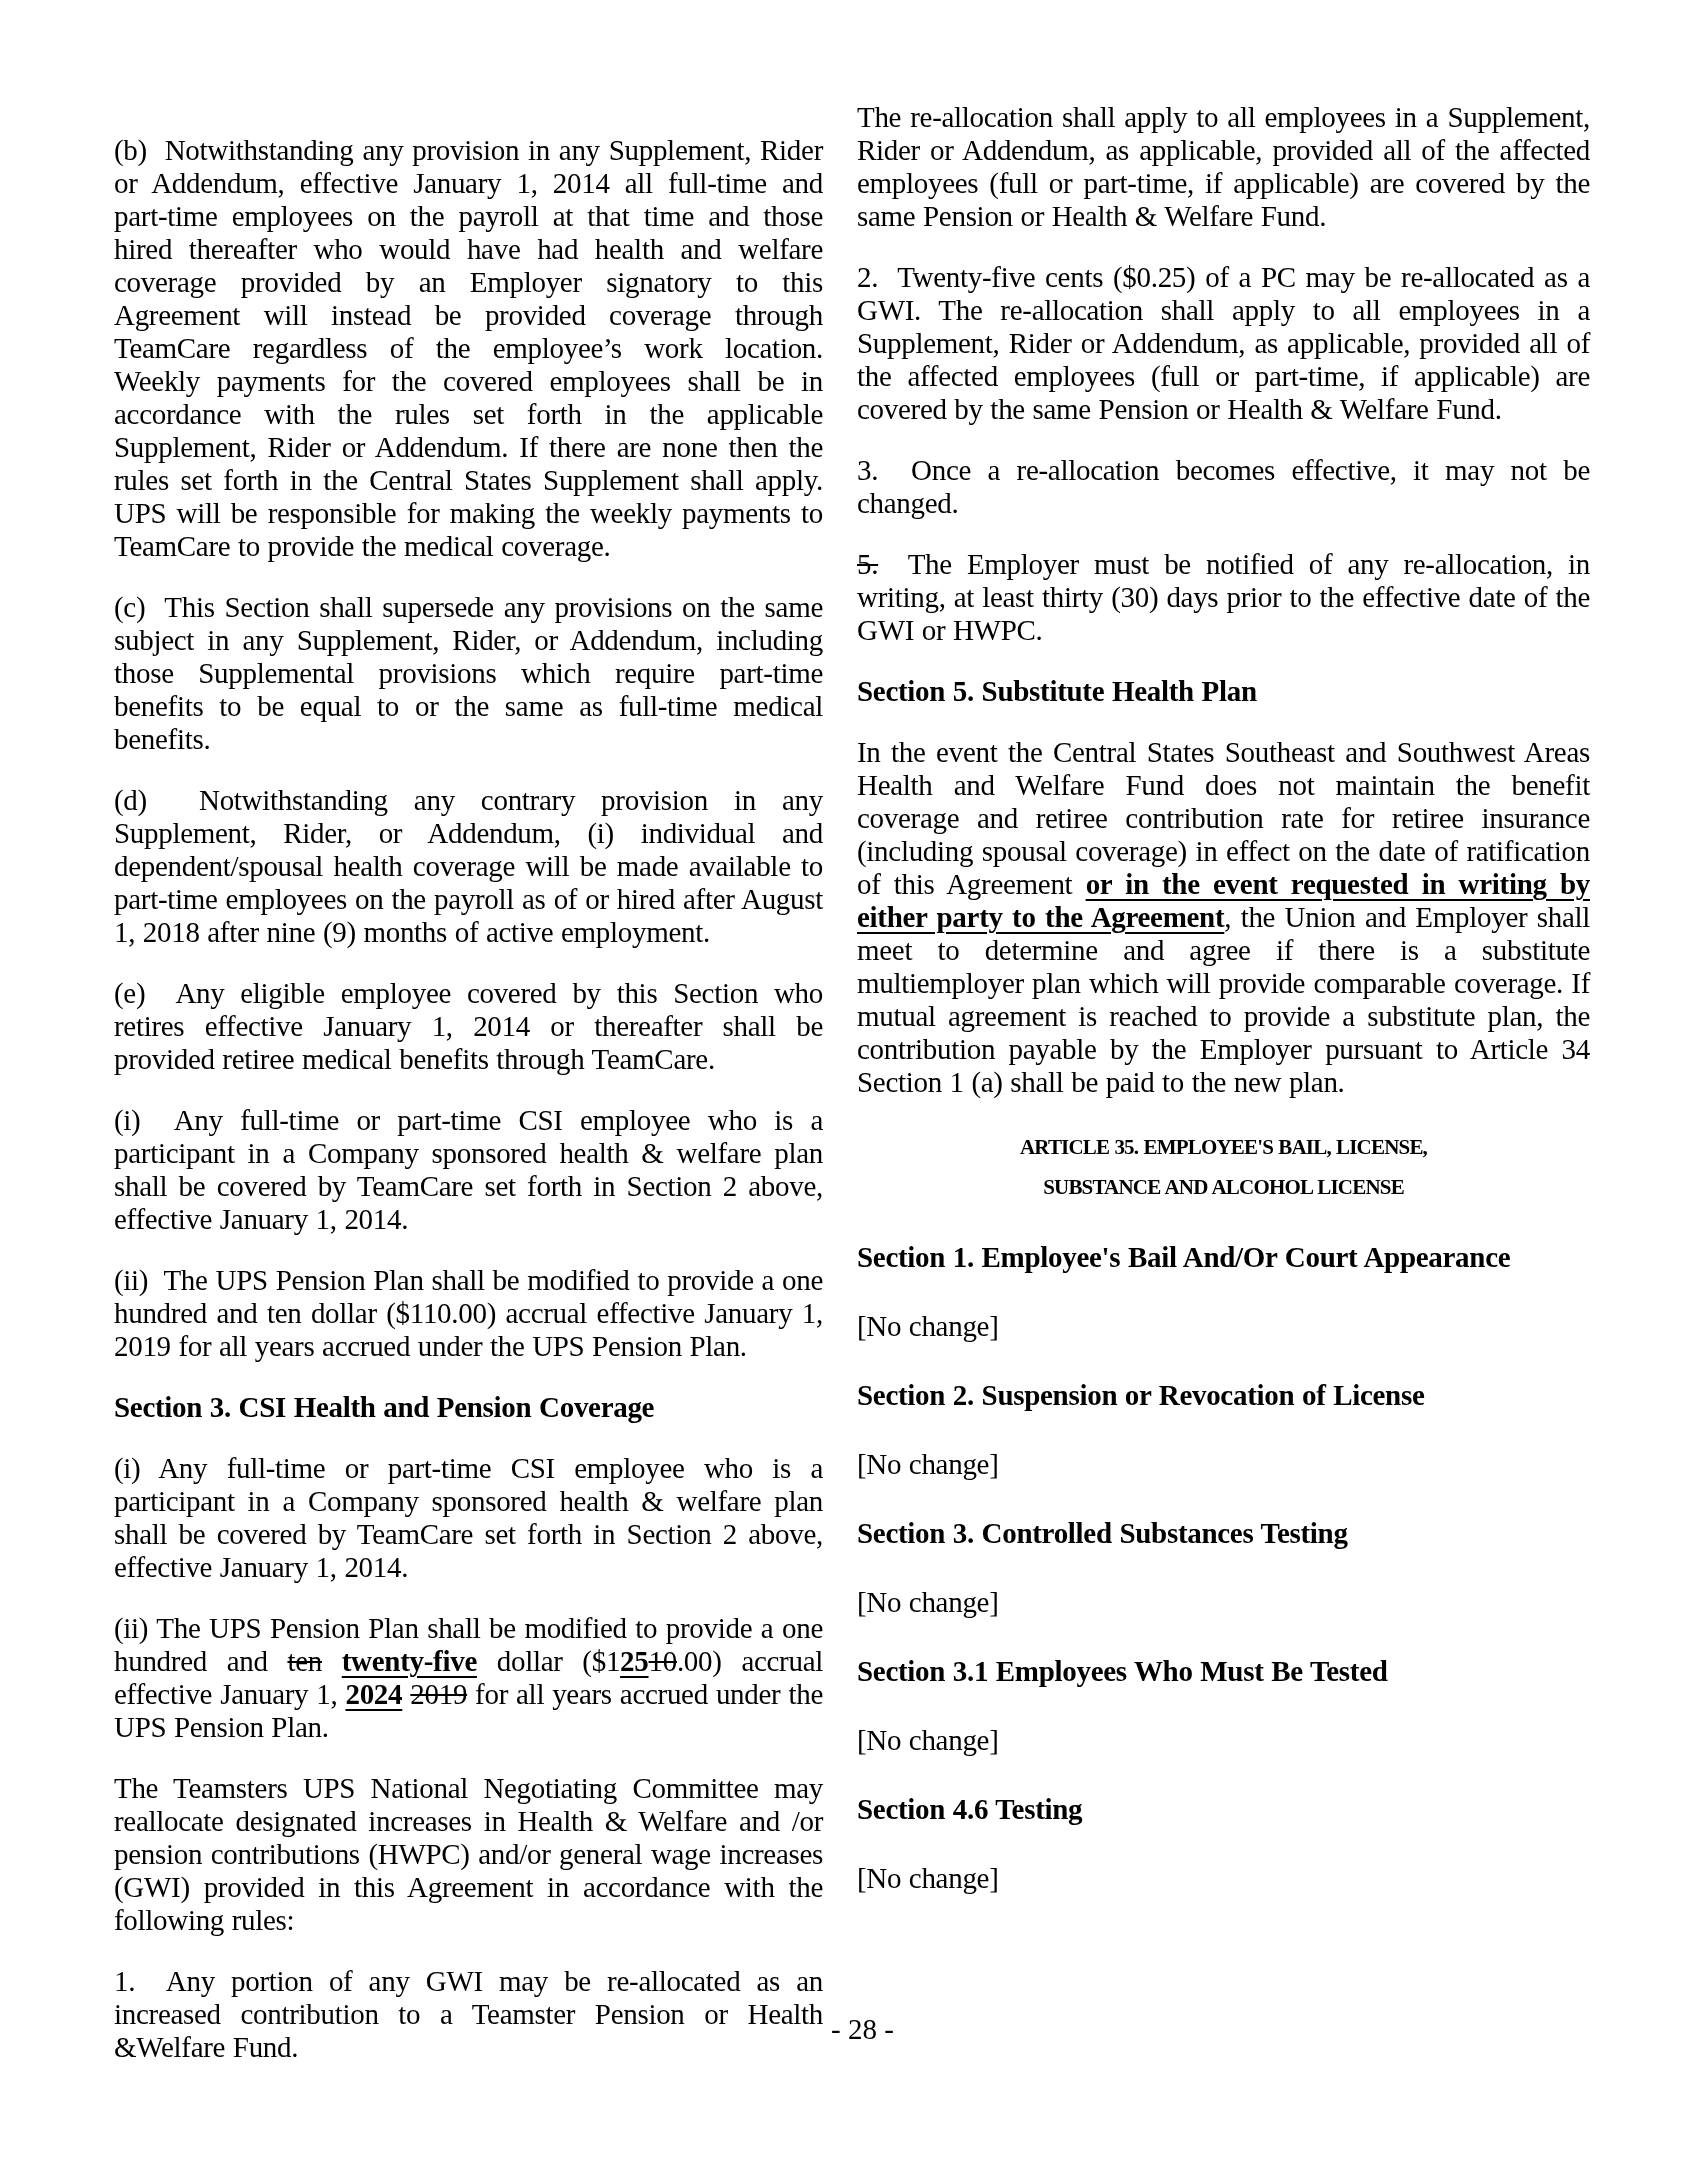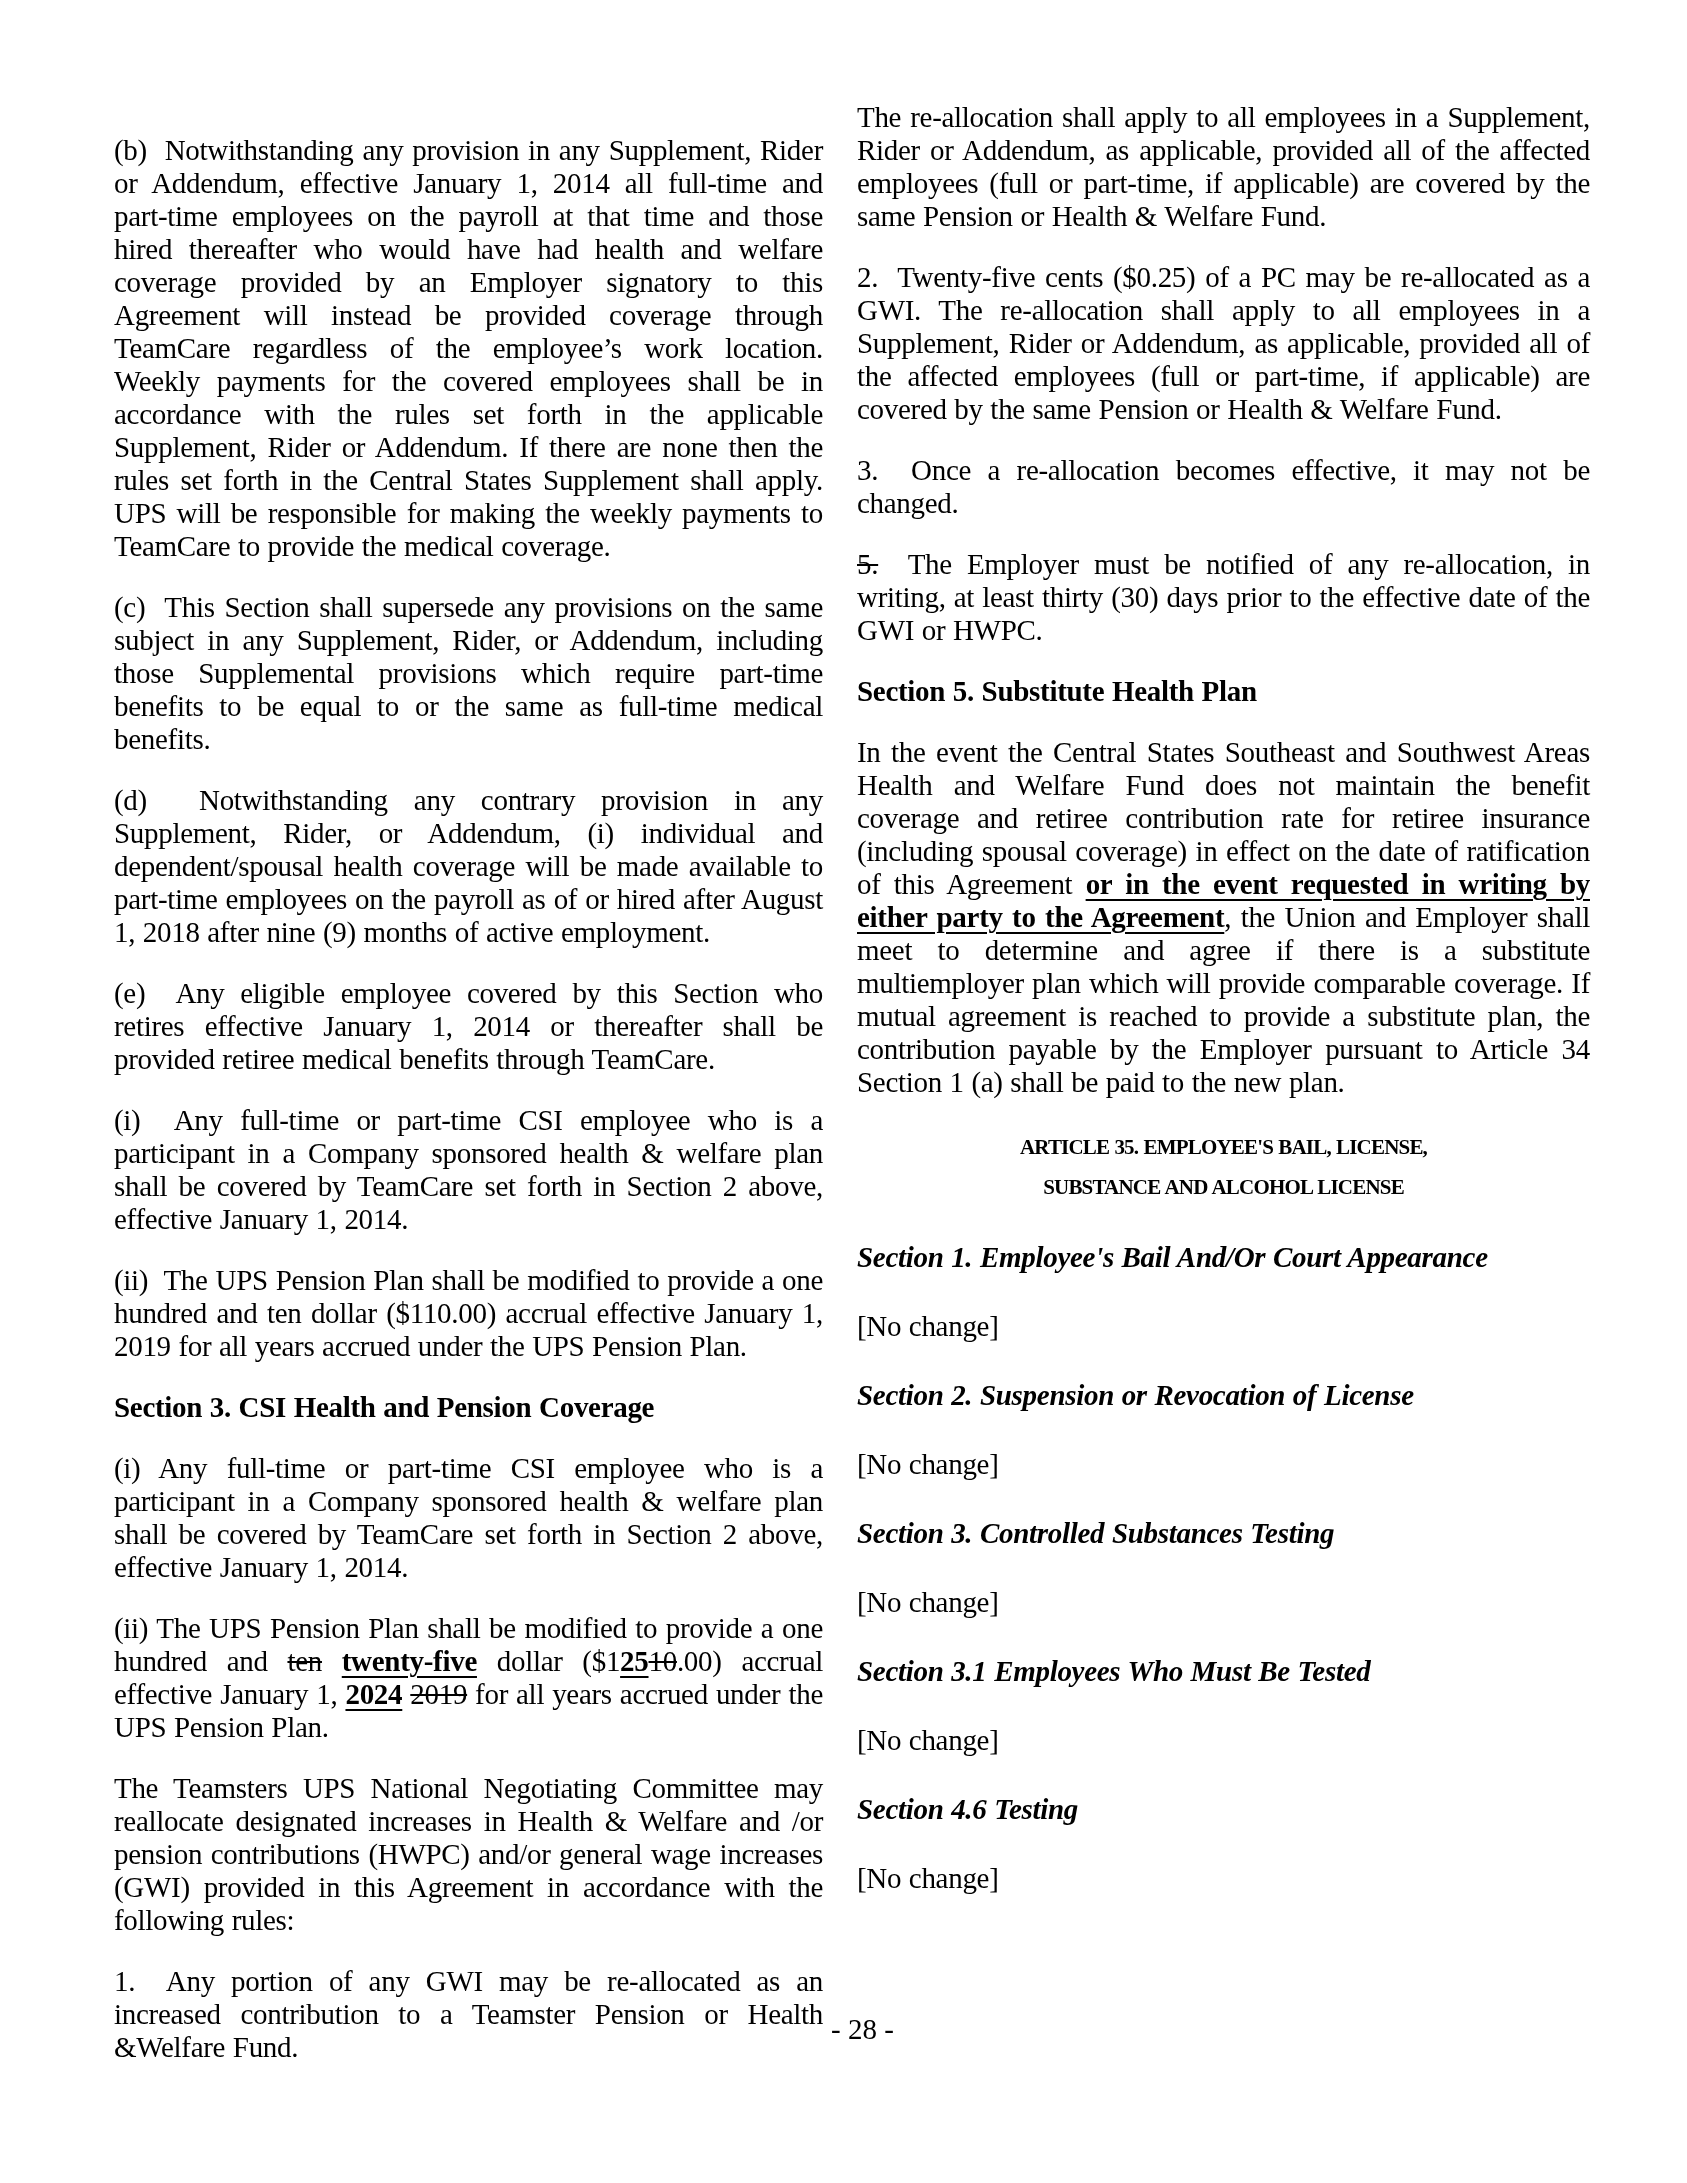--- a/index.html
+++ b/index.html
@@ -25,21 +25,21 @@
   .para{text-align:justify;text-align-last:left;}
   .heading{font-weight:bold;margin:0 0 28px 0;}
   .article-heading{
     font-weight:bold;
     text-align:center;
     font-size:21px;
     letter-spacing:-0.8px;
     line-height:40px;
     margin:9.3px 0 34px 0;
   }
-  .list-heading{font-weight:bold;margin:0 0 36px 0;font-style:italic;}
+  .list-heading{font-weight:bold;margin:0 0 36px 0;}
   .nochange{margin:0 0 36px 0;}
   .bu{
     font-weight:bold;
     text-decoration:underline;
     text-decoration-thickness:2px;
     text-underline-offset:4.6px;
   }
   .strike{text-decoration:line-through;text-decoration-thickness:2px;}
   .footer{
     position:absolute;

